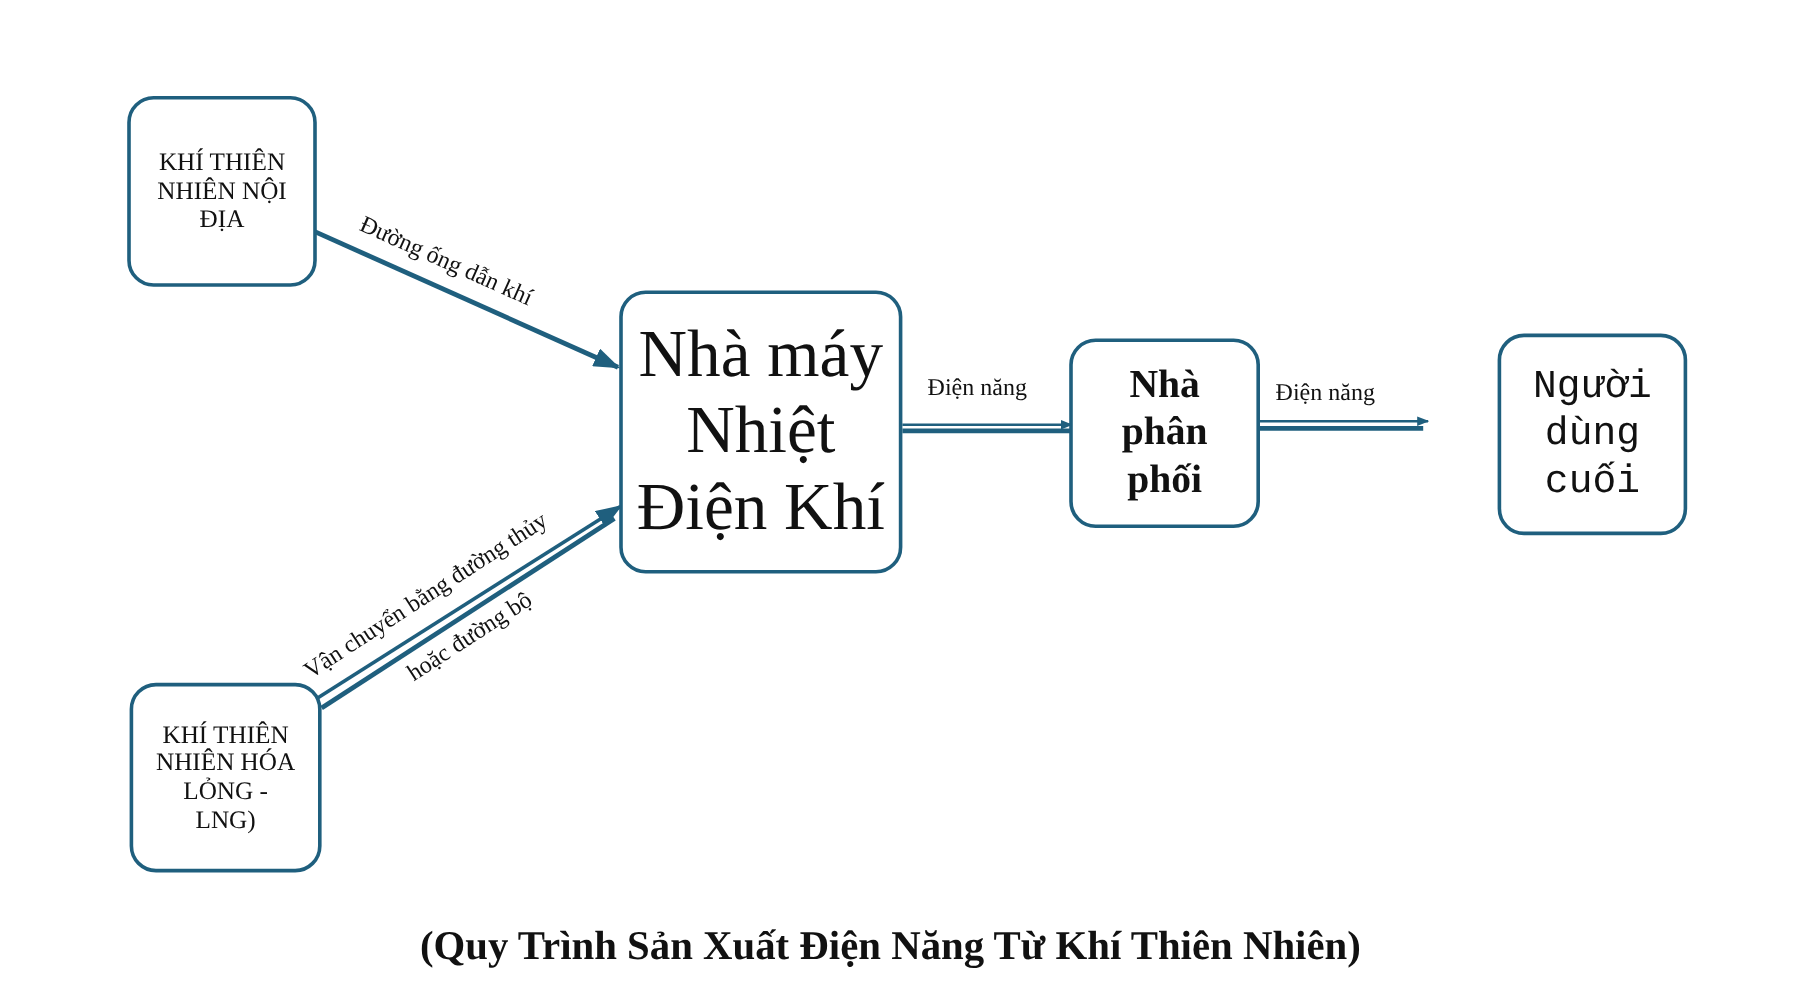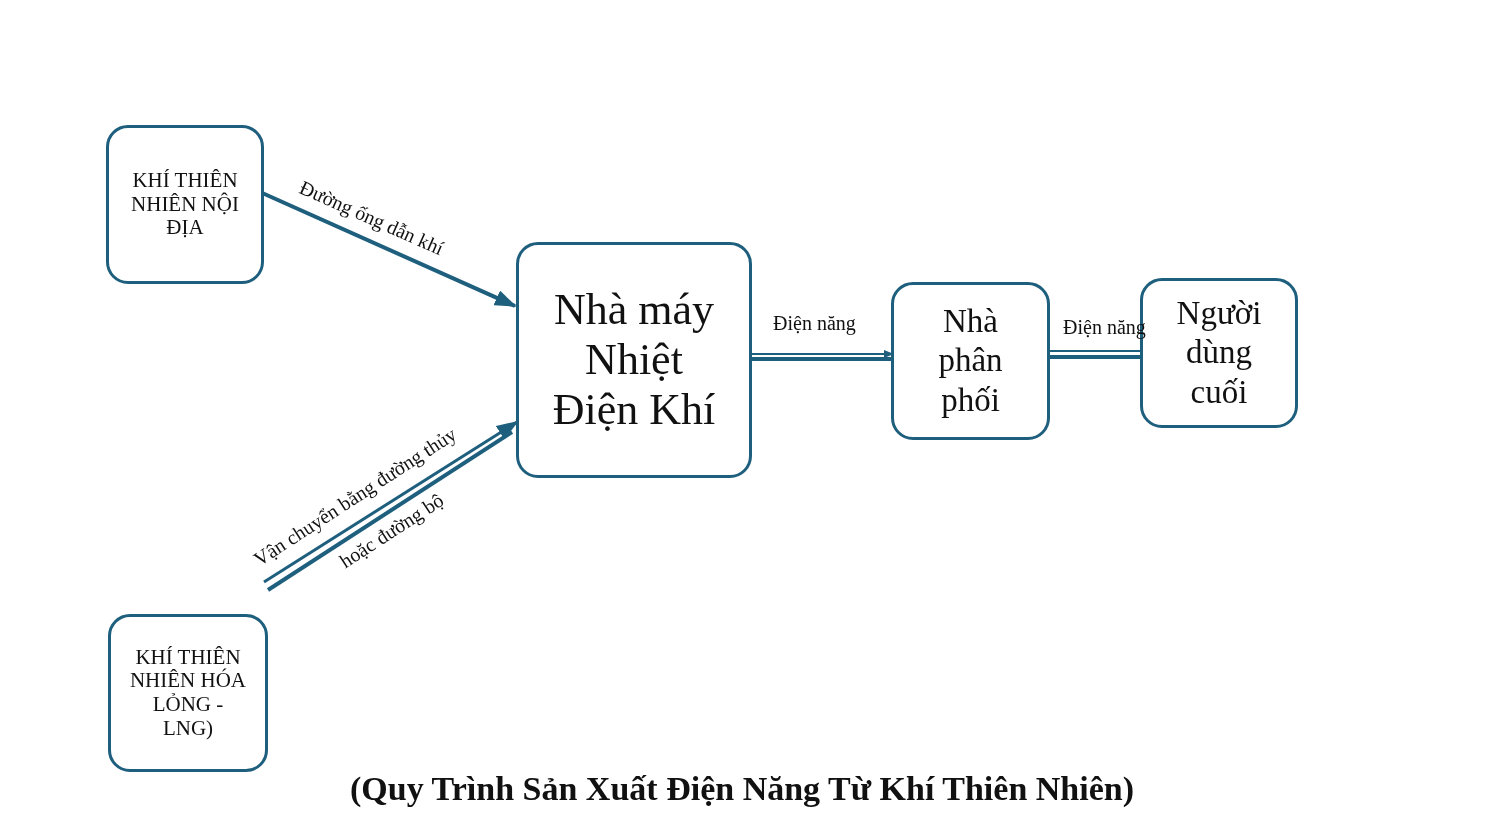--- a/index.html
+++ b/index.html
@@ -2,23 +2,23 @@
 <html><head>
 <meta charset="utf-8">
 <style>
   html, body { margin: 0; padding: 0; background: #ffffff; }
   body { width: 1506px; height: 824px; position: relative; overflow: hidden;
          font-family: "Liberation Serif", "DejaVu Serif", serif; color: #111; }
   .node { position: absolute; box-sizing: border-box; border: 3px solid #1f5f7e;
           border-radius: 22px; background: #fff; display: flex; align-items: center;
           justify-content: center; text-align: center; line-height: 1.12; }
   .node span { white-space: pre-line; }
-  .small { font-size: 21px; margin-top: 45px; }
+  .small { font-size: 21px; }
   .medium { font-size: 33px; line-height: 1.2; }
-  .large { font-size: 44px; line-height: 1.14; }
+  .large { font-size: 56px; line-height: 1.14; }
   svg.edges { position: absolute; left: 0; top: 0; }
   .edge-label { position: absolute; font-size: 20px; white-space: nowrap; transform-origin: left bottom; }
   .caption { position: absolute; left: 0; width: 1434px; top: 770px; text-align: center;
              font-weight: bold; font-size: 34px; font-family: "Liberation Serif", serif; margin-left: 25px; }
 </style>
 </head>
 <body>
 
 <svg class="edges" width="1506" height="824">
   <defs>
@@ -60,27 +60,27 @@
 LỎNG -
 LNG)</span>
 </div>
 
 <div class="node large" style="left:516px; top:242px; width:236px; height:236px;">
   <span>Nhà máy
 Nhiệt
 Điện Khí</span>
 </div>
 
-<div class="node medium" style="left:891px; top:282px; width:159px; height:158px;">
+<div class="node medium" style="left:891px; top:282px; width:159px; height:158px;font-weight:bold;">
   <span>Nhà
 phân
 phối</span>
 </div>
 
-<div class="node medium" style="left:1140px; top:278px; width:158px; height:150px;">
+<div class="node medium" style="left:1248px; top:278px; width:158px; height:168px;font-family:Liberation Mono, monospace;">
   <span>Người
 dùng
 cuối</span>
 </div>
 
 <div class="edge-label" style="left:296px; top:174px; transform: rotate(24deg);">Đường ống dẫn khí</div>
 
 <div class="edge-label" style="left:262px; top:548px; transform: rotate(-33deg);">Vận chuyển bằng đường thủy</div>
 
 <div class="edge-label" style="left:348px; top:550px; transform: rotate(-33deg);">hoặc đường bộ</div>

